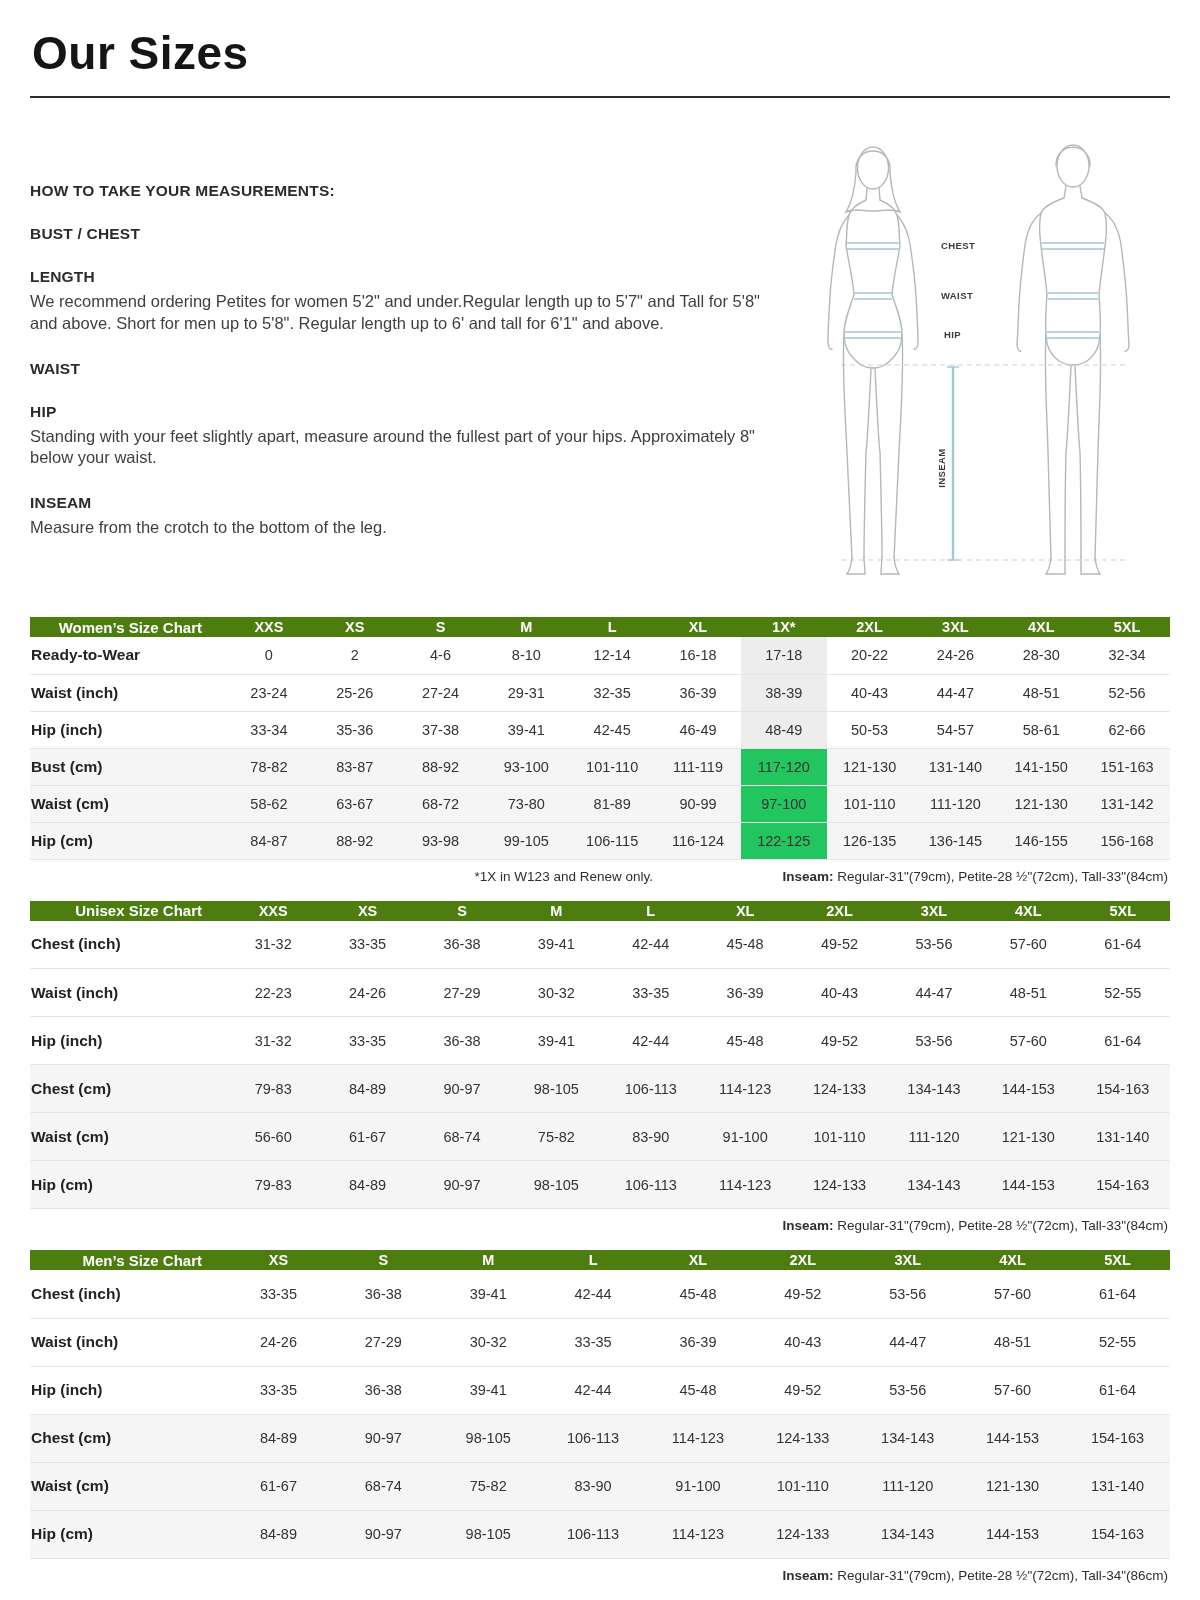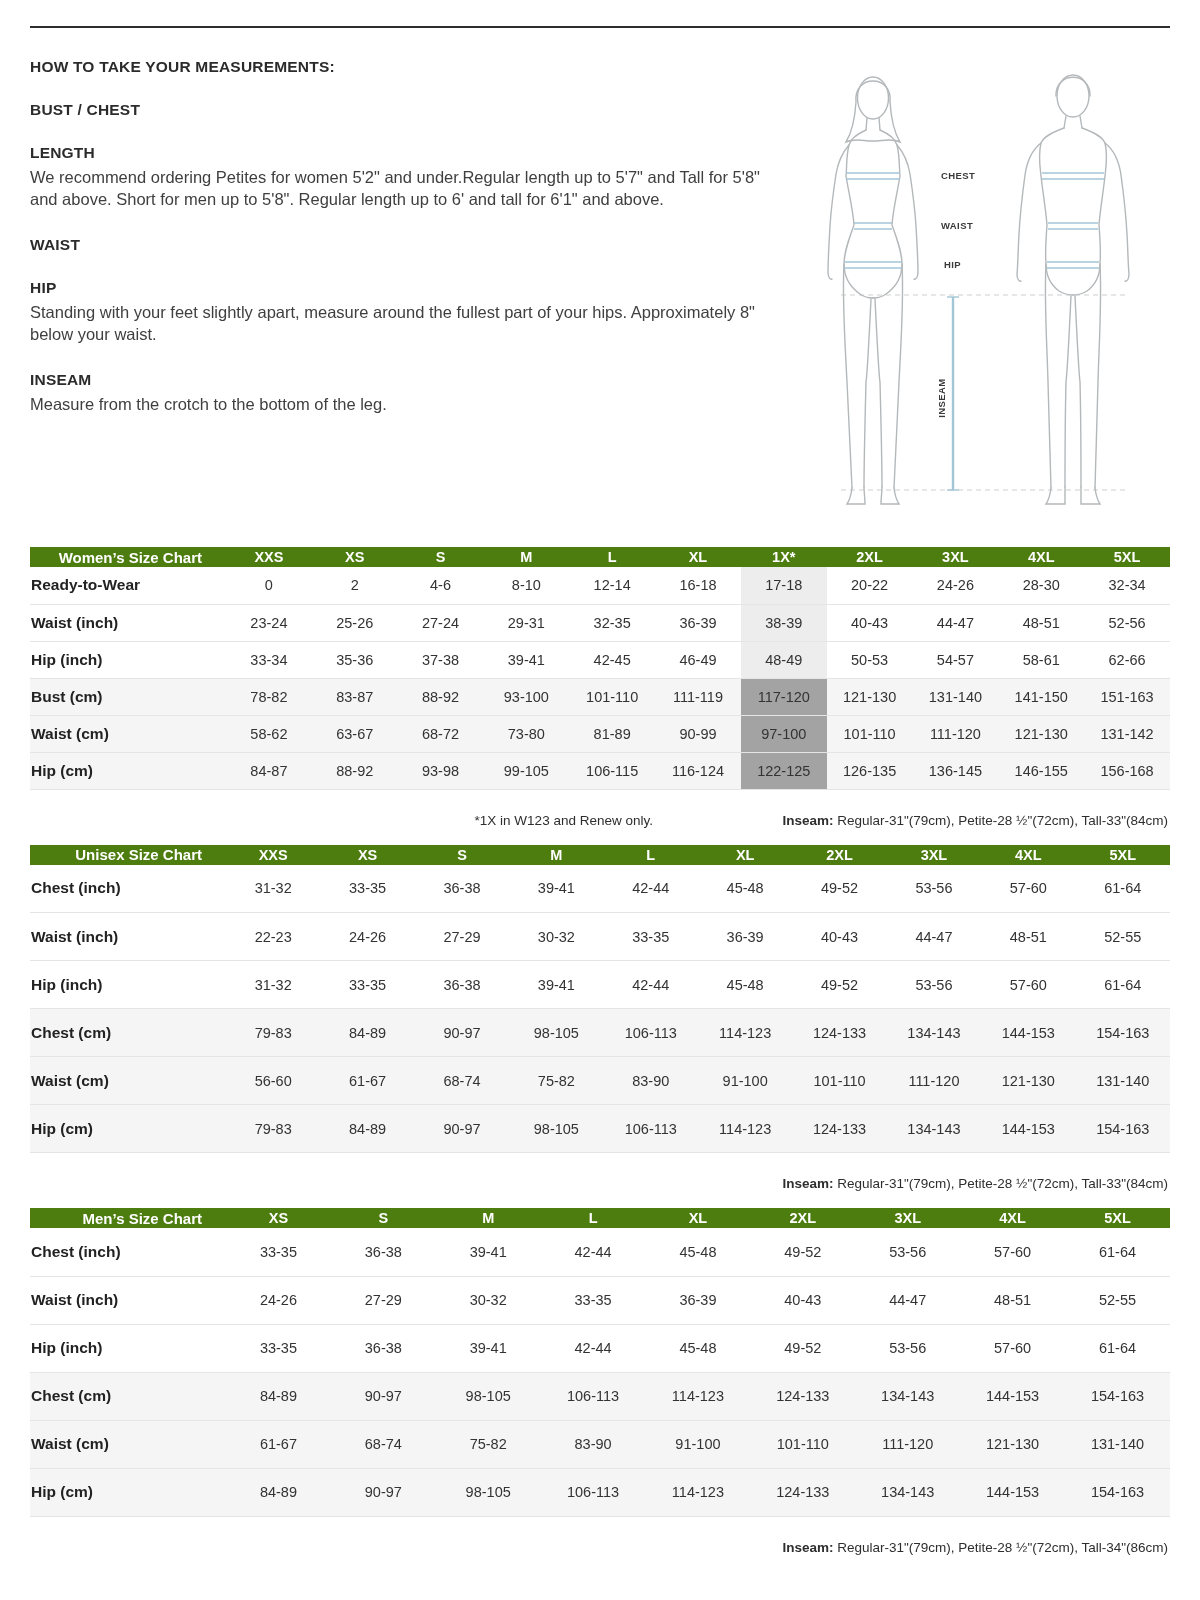--- a/index.html
+++ b/index.html
@@ -1,49 +1,50 @@
 <!DOCTYPE html>
 <html><head>
 <meta charset="utf-8">
 <style>
   html,body{margin:0;padding:0;background:#fff;}
   body{width:1200px;height:1600px;overflow:hidden;
        font-family:"Liberation Sans","DejaVu Sans",sans-serif;color:#333;}
   .page{padding:26px 30px 0 30px;box-sizing:border-box;}
   h1{font-size:46px;font-weight:800;color:#151515;letter-spacing:.5px;margin:0 0 16px 2px;}
   .title-rule{border:0;border-top:2px solid #2e2e2e;margin:0 0 30px 0;}
-  .top{display:flex;gap:10px;}
+  .top{display:flex;gap:10px;align-items:center;}
   .guide-text{width:748px;flex:none;}
   .guide-h{font-size:15.5px;font-weight:700;color:#2b2b2b;margin:0 0 6px 0;letter-spacing:.2px;}
   .sec-h{font-size:15.5px;font-weight:700;color:#2b2b2b;margin:25px 0 5px 0;letter-spacing:.2px;}
   .sec-p{font-size:16.5px;line-height:1.33;color:#3f3f3f;margin:0;}
   .figure{flex:1;display:flex;justify-content:flex-end;padding-right:4px;}
   .figure svg{display:block;}
   .fig-label{font-size:9.5px;font-weight:700;fill:#3a3a3a;letter-spacing:.4px;}
   .tables-wrap{margin-top:24px;}
   .table-block{margin-bottom:12px;}
   table.size-table{width:100%;border-collapse:collapse;table-layout:fixed;}
   thead th{background:#4d7c0f;color:#fff;font-size:14.5px;font-weight:700;height:20px;text-align:center;padding:0 2px;}
   thead th.t-title{text-align:right;padding-right:24px;font-size:15px;}
   tbody tr{border-bottom:1px solid #e5e5e5;height:37px;}
   .table-block:nth-child(n+2) tbody tr{height:48px;}
   tbody th.row-label{text-align:left;padding-right:24px;font-size:15.5px;font-weight:700;color:#222;}
   tbody td{text-align:center;font-size:14.5px;color:#333;}
   tr.shaded th,tr.shaded td{background:#f5f5f5;}
   td.hl{background:#ededed;}
-  tr.shaded td.hl{background:#a3a3a3;}
-  .footnotes{position:relative;margin-top:23px;height:20px;font-size:13.5px;color:#2e2e2e;}
+  tr.shaded td.hl{background:#22c55e;}
+  .footnotes{position:relative;margin-top:9px;height:20px;font-size:13.5px;color:#2e2e2e;}
   .fn-left{position:absolute;left:39%;}
   .fn-right{position:absolute;right:2px;}
   .fn-right b{font-weight:700;}
 </style>
 </head>
 <body>
 
 <div class="page">
+  <h1>Our Sizes</h1>
   <hr class="title-rule">
 
   <div class="top">
     <div class="guide-text">
       <div class="guide-h">HOW TO TAKE YOUR MEASUREMENTS:</div>
       <div>
           <div class="sec-h">BUST / CHEST</div>
           <div class="sec-h">LENGTH</div>
           <p class="sec-p">We recommend ordering Petites for women 5'2" and under.Regular length up to 5'7" and Tall for 5'8" and above. Short for men up to 5'8". Regular length up to 6' and tall for 6'1" and above.</p>
           <div class="sec-h">WAIST</div>

